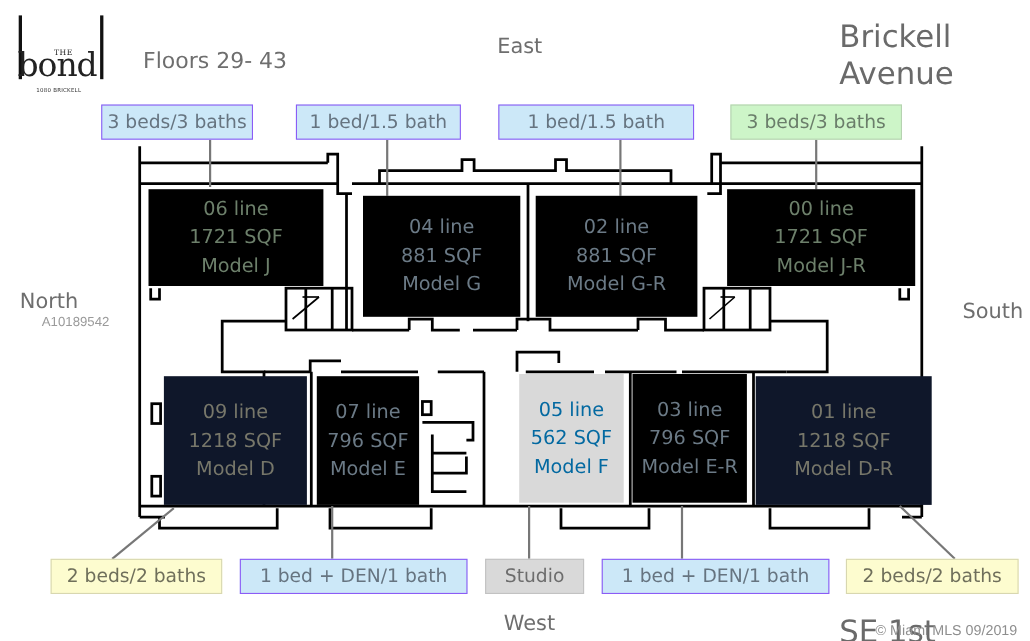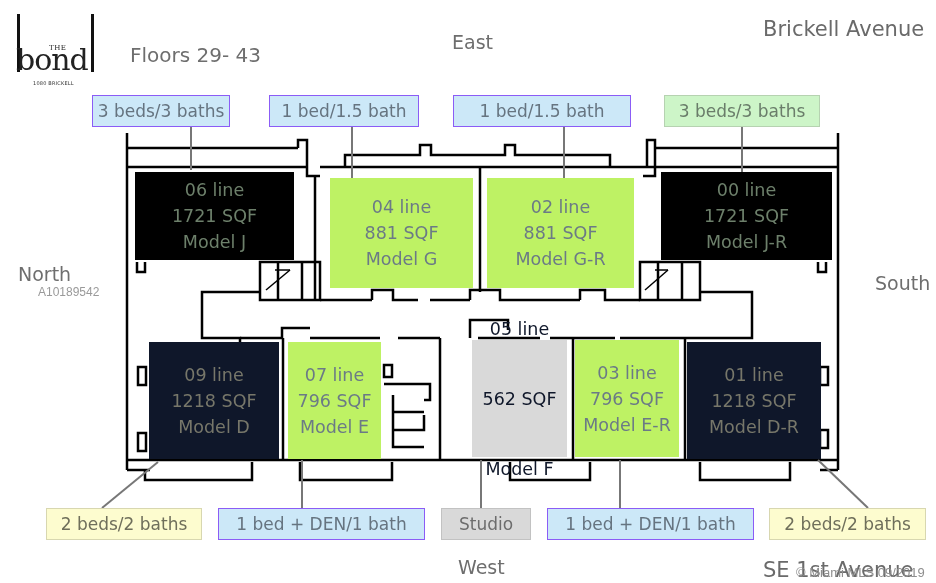--- a/index.html
+++ b/index.html
@@ -12,29 +12,29 @@
   .logo-addr { font-family:"DejaVu Sans", sans-serif; font-size:5px; color:#333; letter-spacing:0.2px; }
   .logo-bar { background:#111; width:3px; }
   .tag { position:absolute; box-sizing:border-box; border:1px solid #8b5cf6; font-size:17px;
          text-align:center; line-height:30px; height:32px; color:#667480; }
   .tag.blue { background:#cce8f8; }
   .tag.green { background:#cdf5c8; border-color:#b6d2b1; color:#6a7d6a; }
   .tag.yellow { background:#fdfccf; border-color:#d8d7b0; color:#6f6f5b; }
   .tag.gray { background:#d9d9d9; border-color:#c2c2c2; color:#6d6d6d; }
   .unit { position:absolute; font-size:17.5px; line-height:26px; text-align:center;
           display:flex; flex-direction:column; justify-content:center; box-sizing:border-box; }
-  .unit.blue { background:#bef264; color:#6b7a86; }
+  .unit.blue { background:#000000; color:#6b7a86; }
   .unit.green { background:#000000; color:#6d806b; }
   .unit.yellow { background:#0f172a; color:#77776a; }
-  .unit.gray { background:#d9d9d9; color:#0f172a;gap:44px; }
+  .unit.gray { background:#d9d9d9; color:#0369a1; }
   .unit span { display:block; }
   svg.plan { position:absolute; left:0; top:0; }
   .wm { font-size:12px; color:#9a9a9a; font-family:"Liberation Sans", sans-serif; }
   .copy { font-size:13px; color:#8e8e8e; font-family:"Liberation Sans", sans-serif;margin-left:48px; }
-  .street { font-size:21px; color:#6a6a6a; }
+  .street { font-size:28px; color:#6a6a6a; }
 </style>
 </head>
 <body>
 
 <div class="abs" style="left:12px;top:12px;width:86px;height:80px;">
   <div class="abs logo-bar" style="left:5px;top:2px;height:58px;"></div>
   <div class="abs logo-bar" style="left:79px;top:2px;height:58px;"></div>
   <div class="abs logo-the" style="left:37px;top:32px;">THE</div>
   <div class="abs logo-bond" style="left:4px;top:30px;">bond</div>
   <div class="abs logo-addr" style="left:21px;top:68px;">1080 BRICKELL</div>
@@ -167,21 +167,21 @@
 <div class="unit gray" style="left:472px;top:340px;width:95px;height:117px;">
   <span>05 line</span>
   <span>562 SQF</span>
   <span>Model F</span>
 </div>
 <div class="unit blue" style="left:575px;top:340px;width:104px;height:117px;">
   <span>03 line</span>
   <span>796 SQF</span>
   <span>Model E-R</span>
 </div>
-<div class="unit yellow" style="left:687px;top:342px;width:134px;height:117px;">
+<div class="unit yellow" style="left:687px;top:342px;width:160px;height:117px;">
   <span>01 line</span>
   <span>1218 SQF</span>
   <span>Model D-R</span>
 </div>
 
 <div class="tag yellow" style="left:46px;top:508px;width:156px;">2 beds/2 baths</div>
 <div class="tag blue" style="left:218px;top:508px;width:207px;">1 bed + DEN/1 bath</div>
 <div class="tag gray" style="left:441px;top:508px;width:90px;">Studio</div>
 <div class="tag blue" style="left:547px;top:508px;width:207px;">1 bed + DEN/1 bath</div>
 <div class="tag yellow" style="left:769px;top:508px;width:157px;">2 beds/2 baths</div>

